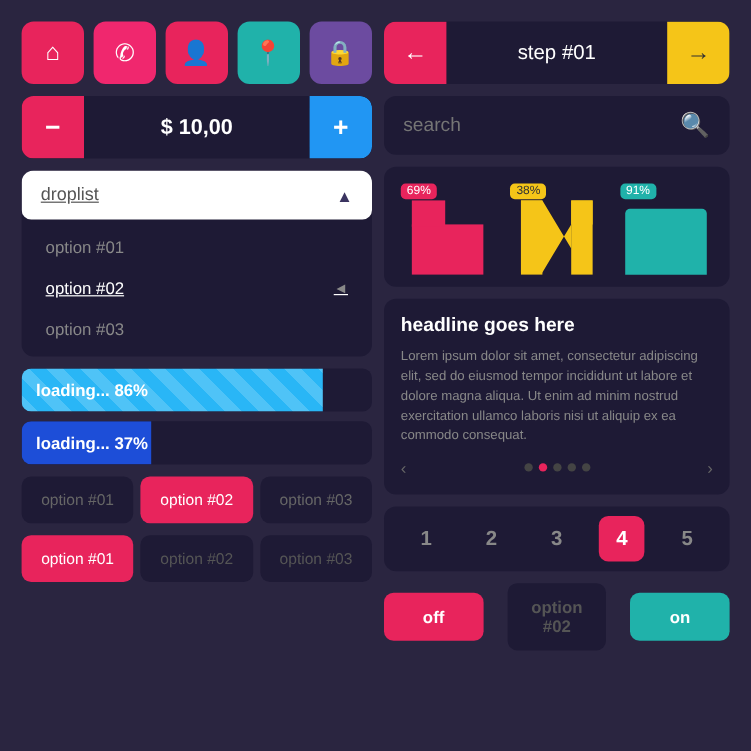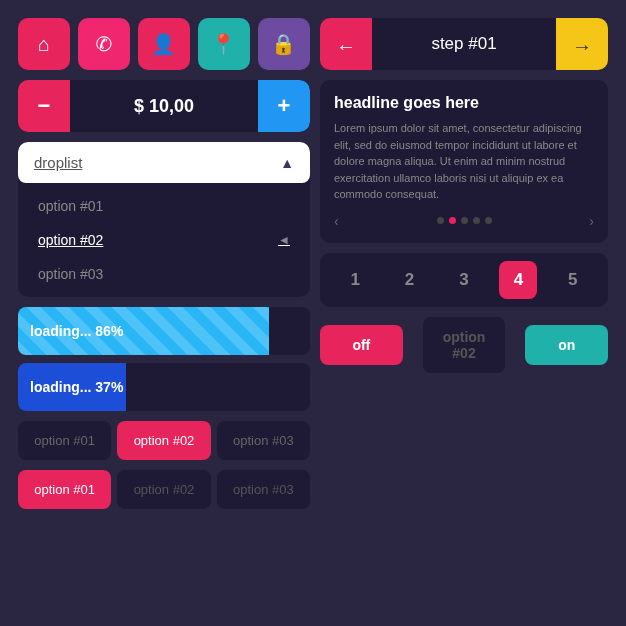--- a/index.html
+++ b/index.html
@@ -89,21 +89,21 @@
     }
     .droplist-option.active {
       color: white; text-decoration: underline;
       display: flex; align-items: center; justify-content: space-between;
     }
     .droplist-option.active .opt-arrow { color: #888; font-size: 12px; }
 
     
     .progress-section { display: flex; flex-direction: column; gap: 8px; }
     .progress-bar-wrap {
-      border-radius: 8px; overflow: hidden; height: 48px;
+      border-radius: 8px; overflow: hidden; height: 36px;
       display: flex; align-items: center; position: relative;
     }
     .progress-bar-wrap.blue-bar { background: #1e1a35; }
     .progress-bar-wrap.purple-bar { background: #1e1a35; }
     .progress-fill-blue {
       height: 100%;
       background: repeating-linear-gradient(
         45deg, #4fc3f7, #4fc3f7 10px, #29b6f6 10px, #29b6f6 20px
       );
       width: 86%;
@@ -289,21 +289,55 @@
   </div>
 
   <div class="right-col">
 
     <div class="step-row">
       <button class="step-back">←</button>
       <span class="step-label">step #01</span>
       <button class="step-forward">→</button>
     </div>
 
-
+    <div class="search-bar">
+      <input class="search-input" type="text" placeholder="search" style="">
+      <span class="search-icon">🔍</span>
+    </div>
+
+    <div class="charts-section">
+
+      <div class="chart-item">
+        <div class="chart-bar-wrap">
+          <span class="chart-badge">69%</span>
+          <svg width="60" height="72" viewBox="0 0 60 72">
+            <rect x="0" y="30" width="60" height="42" fill="#e8245c"></rect>
+            <rect x="0" y="10" width="28" height="22" fill="#e8245c"></rect>
+          </svg>
+        </div>
+      </div>
+
+      <div class="chart-item">
+        <div class="chart-bar-wrap">
+          <span class="chart-badge yellow-badge">38%</span>
+          <svg width="60" height="72" viewBox="0 0 60 72">
+            <rect x="0" y="10" width="18" height="62" fill="#f5c518"></rect>
+            <rect x="42" y="10" width="18" height="62" fill="#f5c518"></rect>
+            <polygon points="0,10 18,10 42,50 42,10 60,10 60,30 42,30 18,70 0,70" fill="#f5c518"></polygon>
+          </svg>
+        </div>
+      </div>
+
+      <div class="chart-item">
+        <div class="chart-bar-wrap">
+          <span class="chart-badge teal-badge">91%</span>
+          <div class="bar-teal"></div>
+        </div>
+      </div>
+    </div>
 
     <div class="article-card">
       <div class="article-title">headline goes here</div>
       <div class="article-body">Lorem ipsum dolor sit amet, consectetur adipiscing elit, sed do eiusmod tempor incididunt ut labore et dolore magna aliqua. Ut enim ad minim nostrud exercitation ullamco laboris nisi ut aliquip ex ea commodo consequat.</div>
       <div class="article-dots">
         <span class="dot-arrow">‹</span>
         <div class="dots">
           <div class="dot"></div>
           <div class="dot active"></div>
           <div class="dot"></div>

